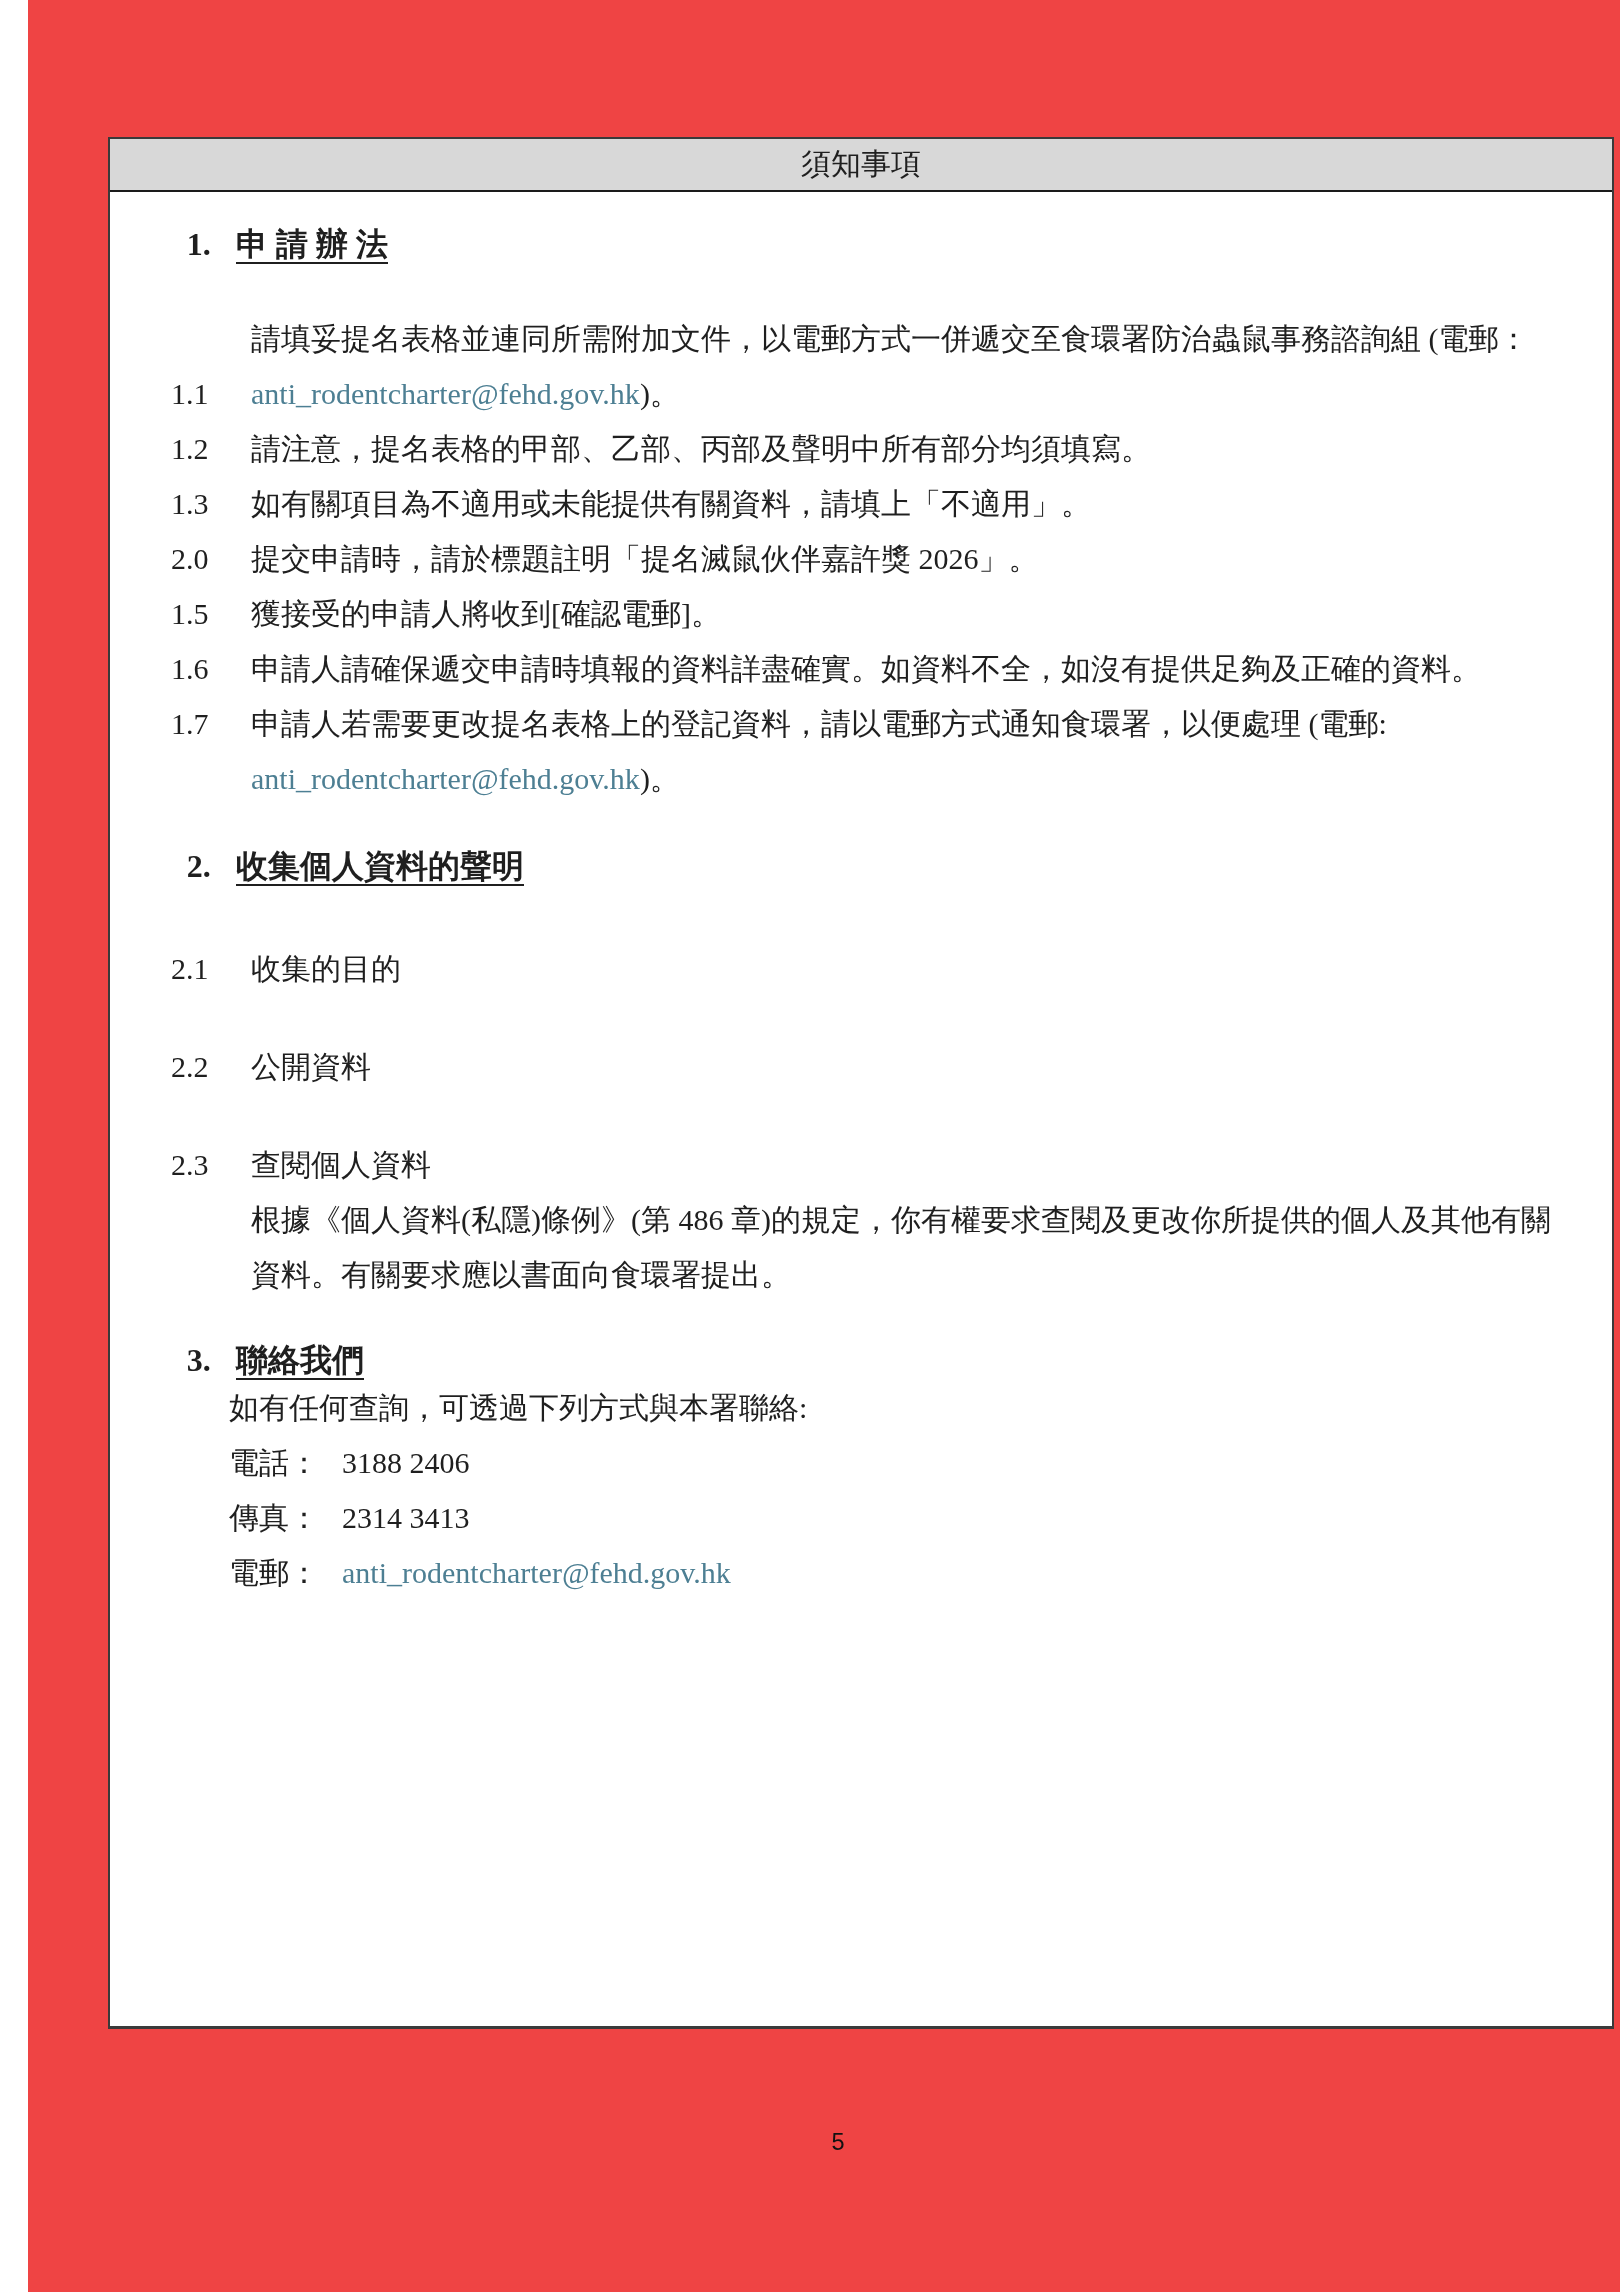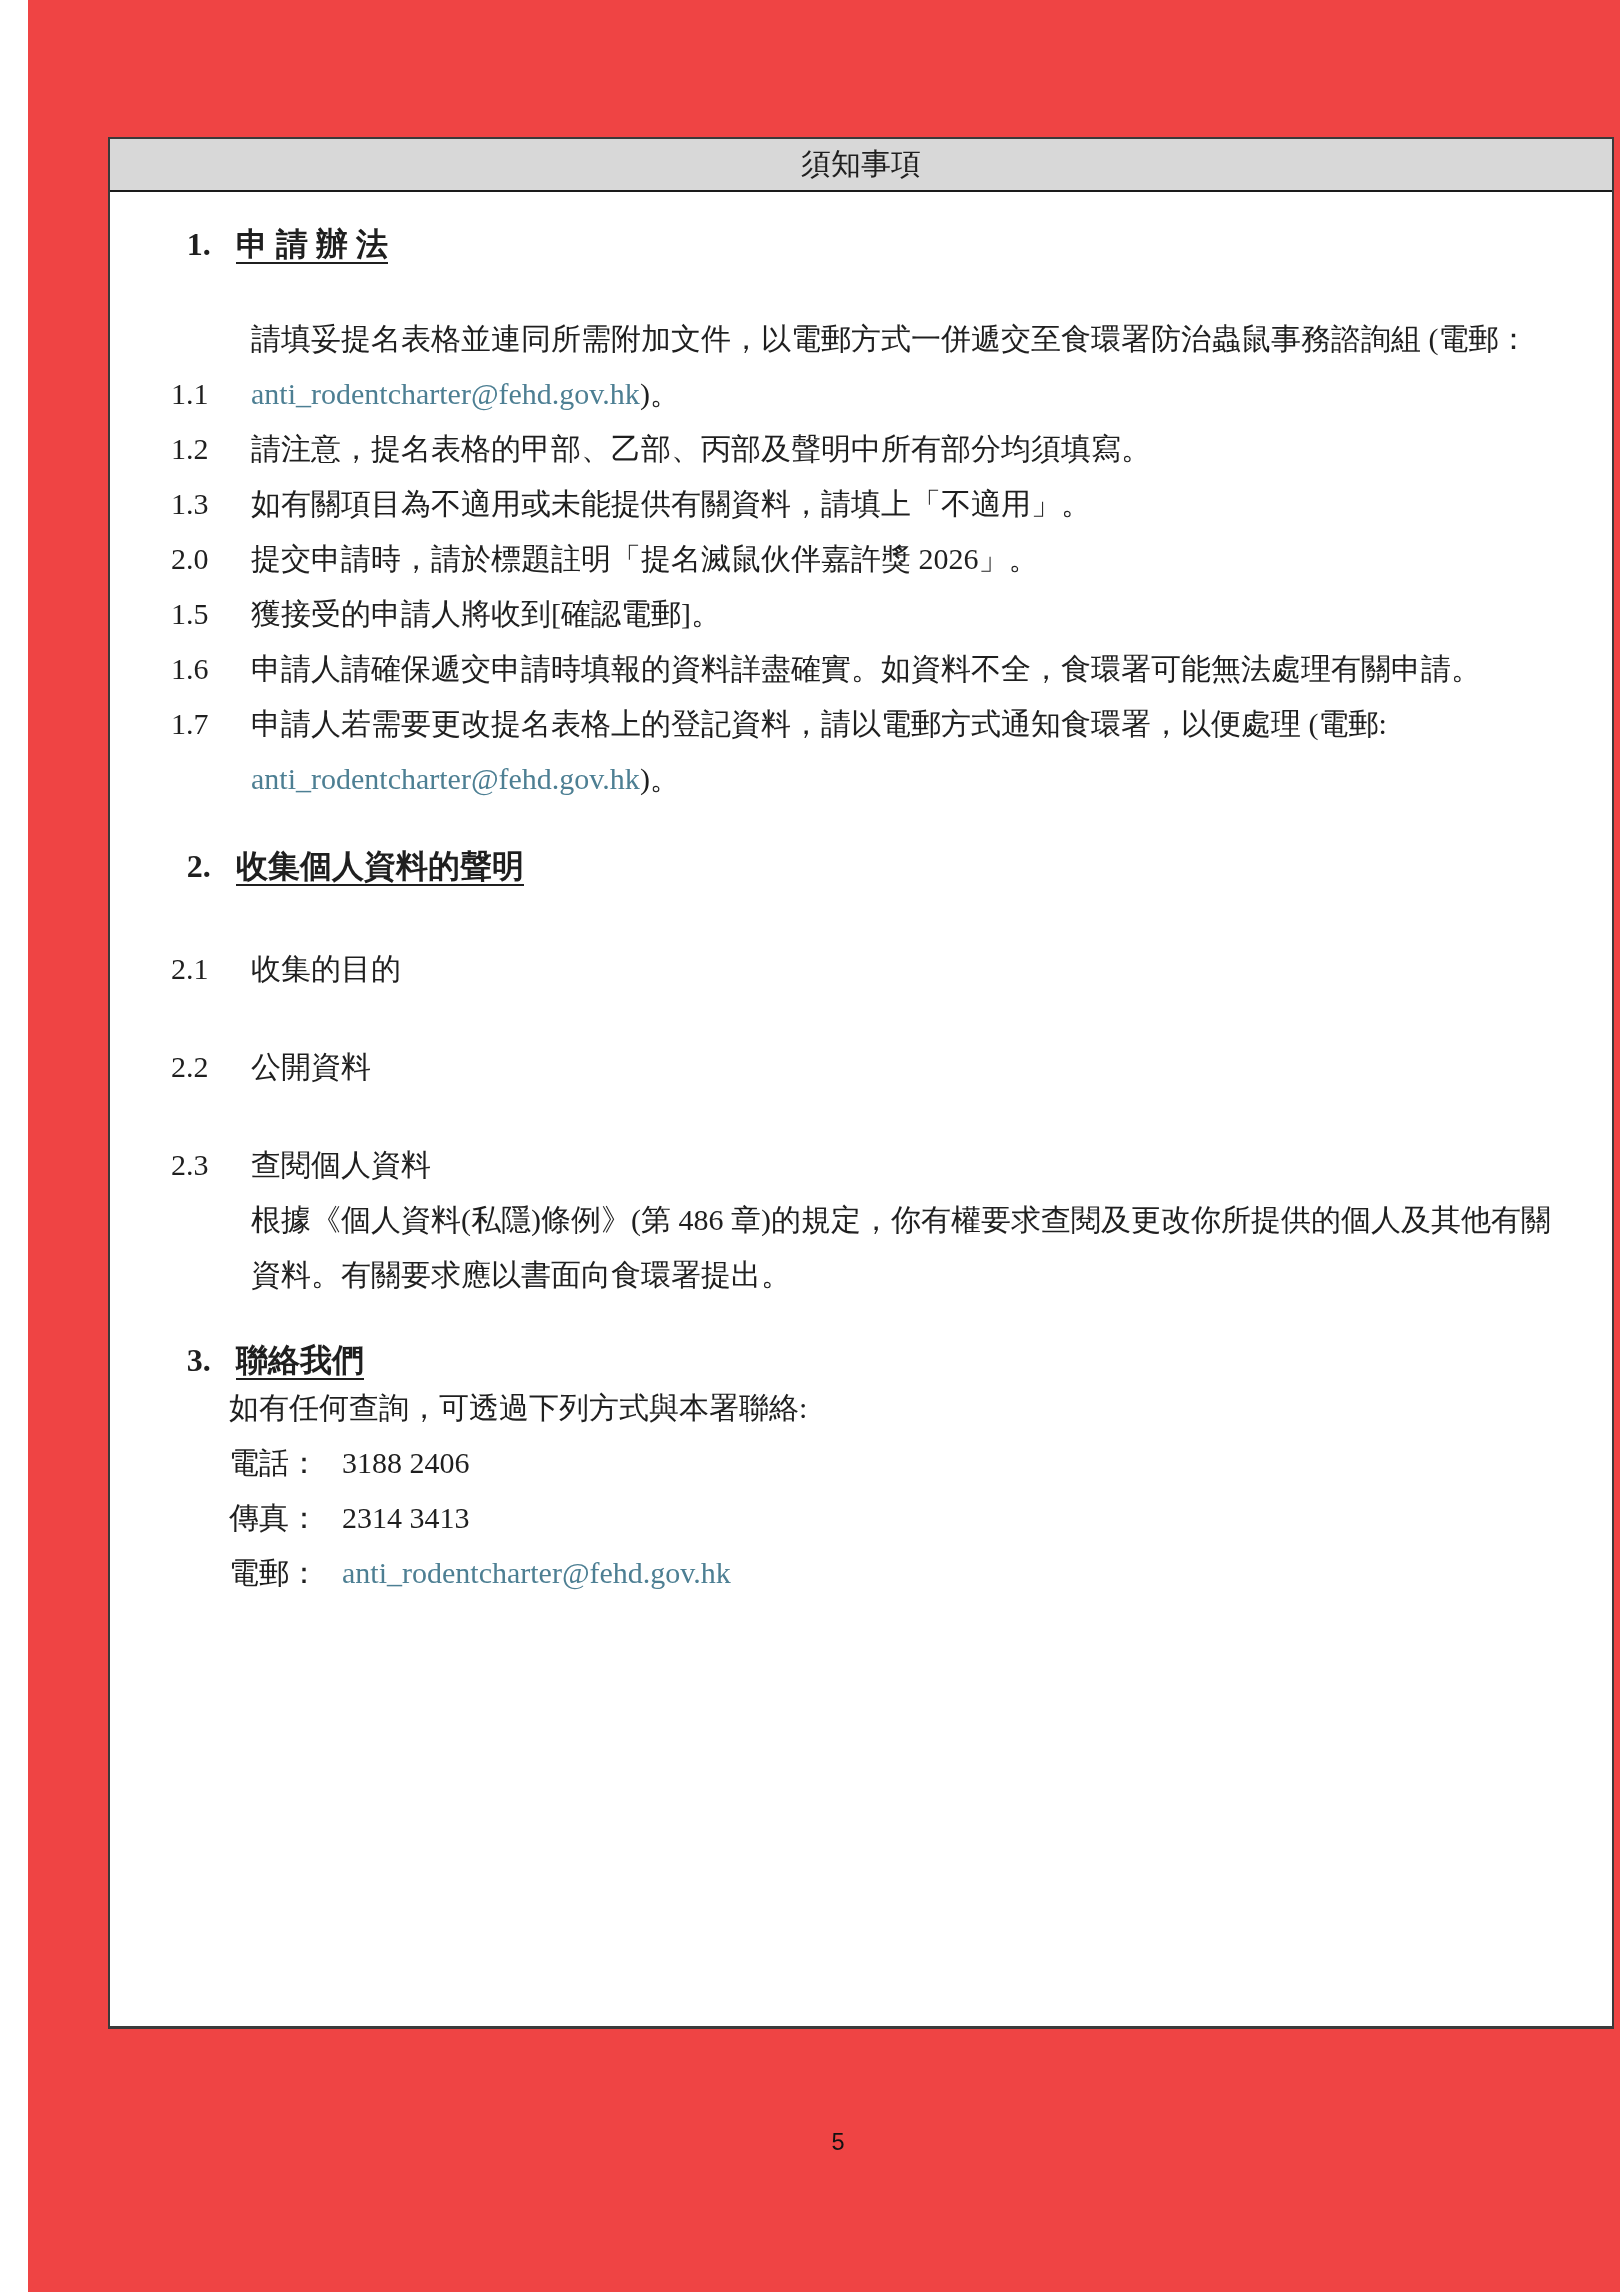--- a/index.html
+++ b/index.html
@@ -139,21 +139,21 @@
         <span class="item-body">提交申請時，請於標題註明「提名滅鼠伙伴嘉許獎 2026」。</span>
       </div>
 
       <div class="item">
         <span class="item-num">1.5</span>
         <span class="item-body">獲接受的申請人將收到[確認電郵]。</span>
       </div>
 
       <div class="item">
         <span class="item-num">1.6</span>
-        <span class="item-body">申請人請確保遞交申請時填報的資料詳盡確實。如資料不全，食環署可能無法處理有關申請。</span>
+        <span class="item-body">申請人請確保遞交申請時填報的資料詳盡確實。如資料不全，如沒有提供足夠及正確的資料。</span>
       </div>
 
       <div class="item">
         <span class="item-num">1.7</span>
         <span class="item-body"><span>申請人若需要更改提名表格上的登記資料，請以電郵方式通知食環署，以便處理 (電郵: </span><a class="link">anti_rodentcharter@fehd.gov.hk</a><span>)。</span></span>
       </div>
 
       <div class="section-head sh-2">
         <span class="sec-num">2.</span>
         <span class="sec-title">收集個人資料的聲明</span>

